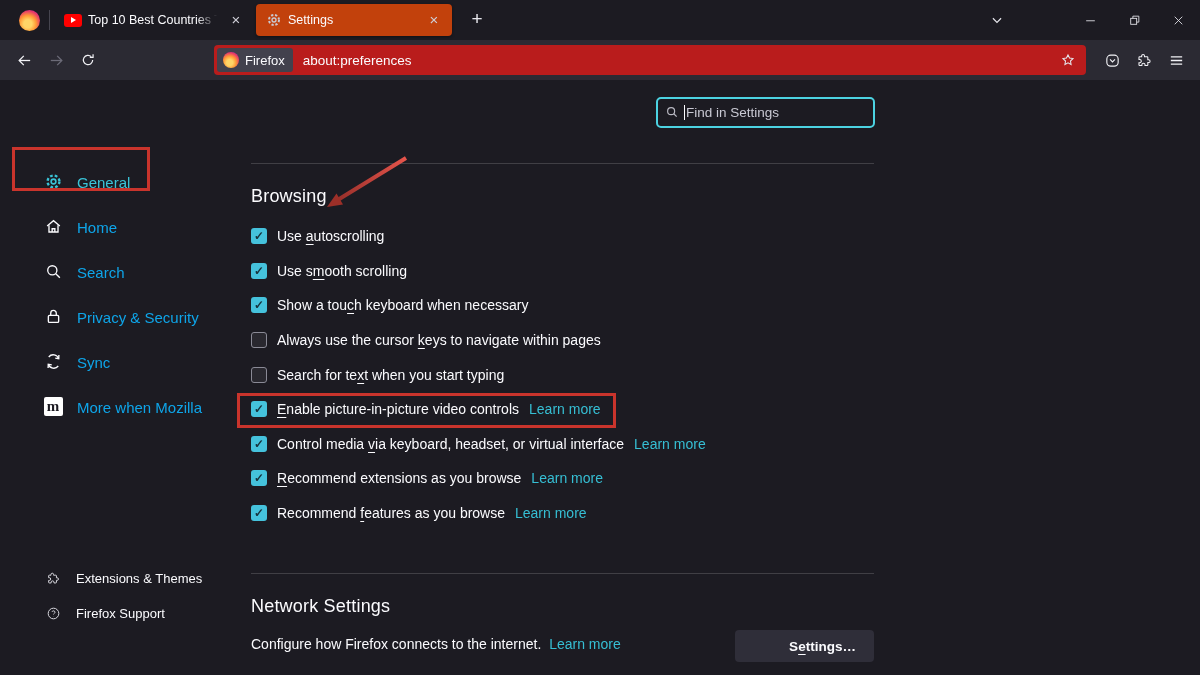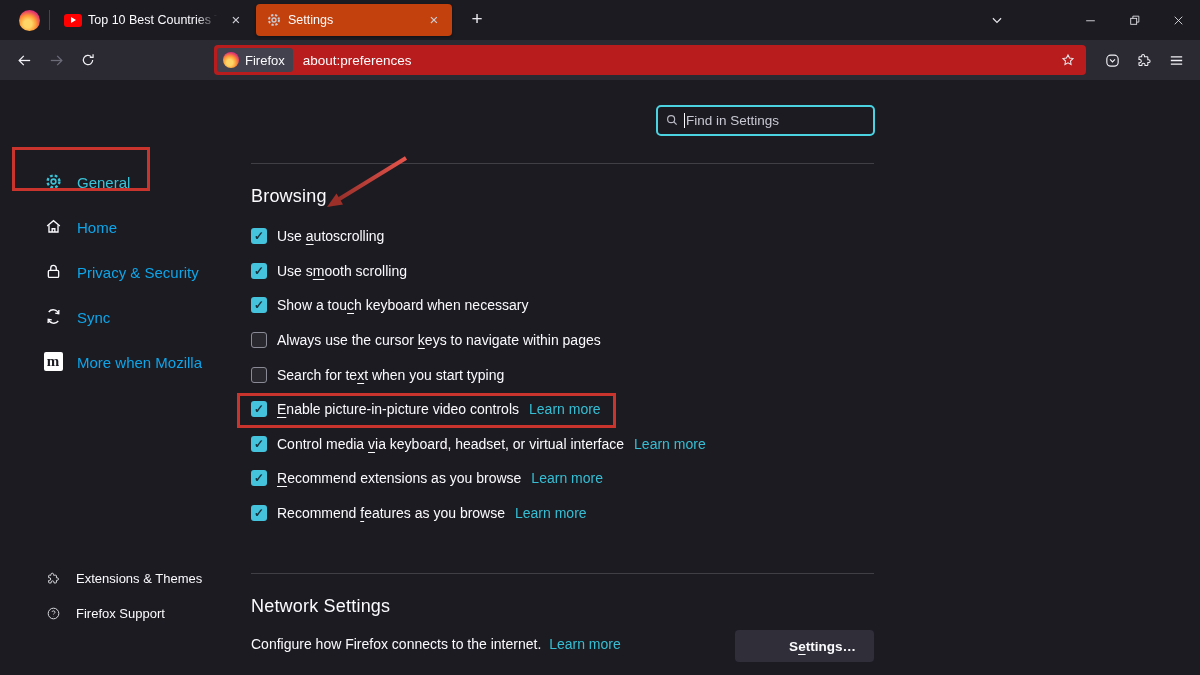--- a/index.html
+++ b/index.html
@@ -54,21 +54,21 @@
   .moz-badge { width:19px; height:19px; background:#ffffff; color:#1c1b22; font-family:"Liberation Serif", serif;
     font-weight:bold; font-size:15px; line-height:19px; text-align:center; border-radius:2px; }
   .side-footer { position:absolute; left:0; bottom:34px; right:0; }
   .foot-item { height:35px; display:flex; align-items:flex-start; padding-left:44px; }
   .foot-item .ficon { width:18px; display:flex; justify-content:center; color:#d7d7de; flex:none; }
   .foot-item .flabel { margin-left:14px; font-size:13px; color:#fbfbfe; }
 
   .main { position:absolute; left:251px; top:0; width:623px; height:100%; }
 
   .searchbox { position:absolute; left:405px; top:17px; width:219px; height:31px; background:#1c1b22;
-    border:2px solid #4cd3e2; border-radius:5px; display:flex; align-items:center;margin-top:8px; }
+    border:2px solid #4cd3e2; border-radius:5px; display:flex; align-items:center; }
   .searchbox input { position:absolute; inset:0; background:transparent; border:none; outline:none;
     color:#fbfbfe; font-size:13.5px; padding-left:28px; font-family:"Liberation Sans", sans-serif; }
   .searchbox input::placeholder { color:#c9c9d3; opacity:1; }
   .search-glass { position:absolute; left:7px; top:6px; color:#b9b9c3; }
   .caret { position:absolute; left:26px; top:6px; width:1px; height:15px; background:#fbfbfe; }
 
   .divider { position:absolute; left:0; width:623px; height:1px; background:rgba(255,255,255,.16); }
   .section-title { position:absolute; left:0; font-size:18px; font-weight:400; color:#fbfbfe; letter-spacing:.2px; }
 
   .rows { position:absolute; left:0; top:139px; width:623px; }
@@ -218,20 +218,29 @@
         </div>
         <div class="side-item">
           <span class="sicon">
             <svg width="19" height="19" viewBox="0 0 24 24" fill="none" stroke="currentColor" stroke-width="1.7">
               <path d="M4 11.3 12 4.6l8 6.7"></path>
                 <path d="M6.3 10.3V19h11.4v-8.7"></path>
                 <path d="M10.3 19v-4.2h3.4V19"></path>
             </svg>
           </span>
           <span class="slabel">Home</span>
+        </div>
+        <div class="side-item">
+          <span class="sicon">
+            <svg width="19" height="19" viewBox="0 0 24 24" fill="none" stroke="currentColor" stroke-width="1.7">
+              <circle cx="10.5" cy="10.5" r="5.8"></circle>
+                <path d="M14.9 14.9 20 20"></path>
+            </svg>
+          </span>
+          <span class="slabel">Search</span>
         </div>
         <div class="side-item">
           <span class="sicon">
             <svg width="19" height="19" viewBox="0 0 24 24" fill="none" stroke="currentColor" stroke-width="1.7">
               <rect x="5.5" y="10.5" width="13" height="9" rx="1.5"></rect>
                 <path d="M8.5 10.5V7.8a3.5 3.5 0 0 1 7 0v2.7"></path>
             </svg>
           </span>
           <span class="slabel">Privacy &amp; Security</span>
         </div>

